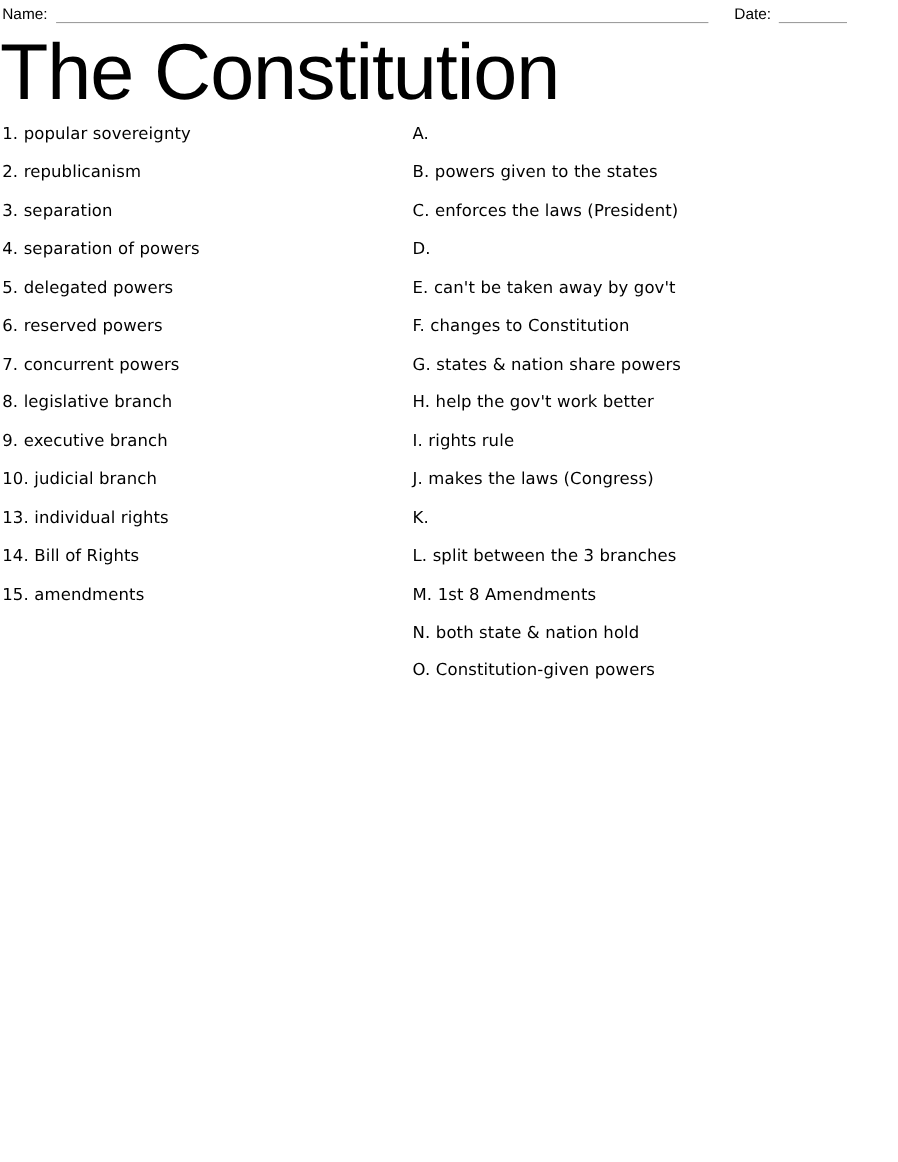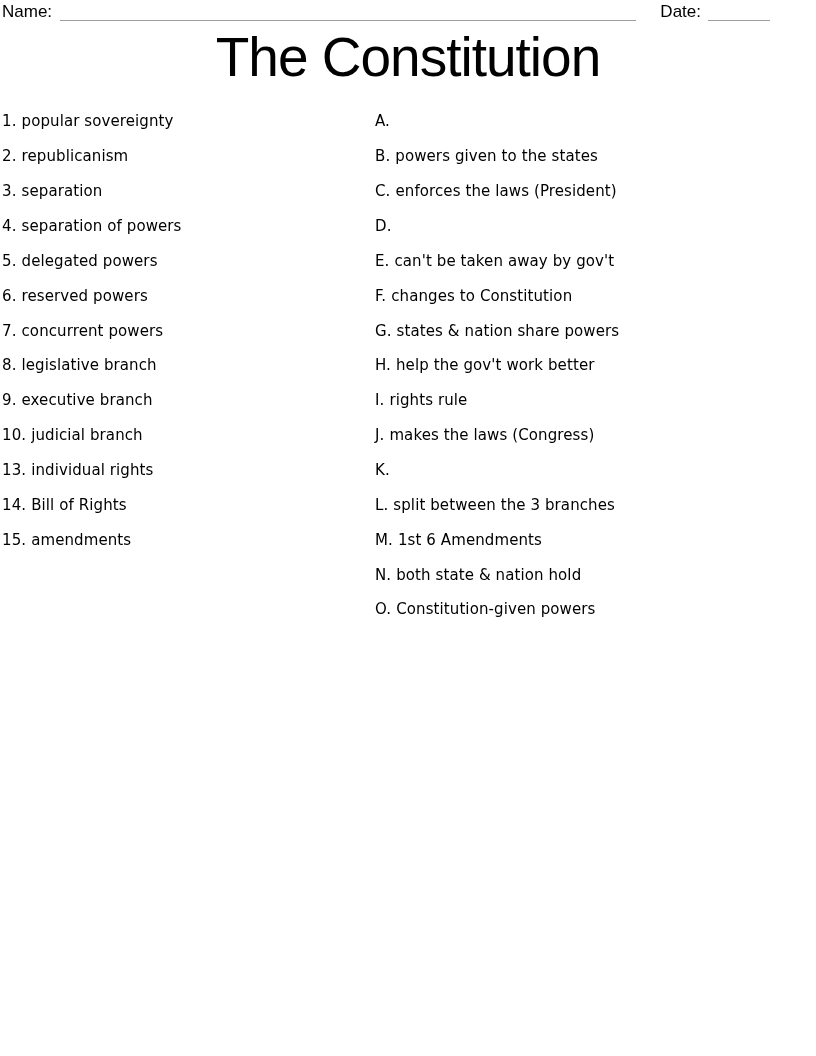--- a/index.html
+++ b/index.html
@@ -16,21 +16,21 @@
     color: #000;
   }
   
   .header {
     display: flex;
     align-items: flex-end;
     margin: 2px 46px 0 2px;
     height: 20px;
   }
   .header .label {
-    font-size: 17px;
+    font-size: 14px;
     line-height: 20px;
     white-space: nowrap;
   }
   .blank-line {
     border-bottom: 1px solid #9e9e9e;
     height: 3px;
     margin-bottom: 1px;
     background-image: repeating-linear-gradient(90deg, transparent 0 8px, #ffffff 8px 9px);
     background-position: bottom;
   }
@@ -39,22 +39,22 @@
     margin-left: 8px;
     margin-right: 24px;
   }
   .date-line {
     width: 62px;
     margin-left: 7px;
   }
   
   .page-title {
     margin: 8px 0 0 0;
-    text-align: center;
-    font-size: 55px;
+    text-align: left;
+    font-size: 72px;
     font-weight: 400;
     letter-spacing: -1px;
     line-height: 1.0;
     font-family: "Liberation Sans", sans-serif;
   }
   
   .column {
     position: absolute;
     top: 104px;
     font-family: "DejaVu Sans", sans-serif;
@@ -179,21 +179,21 @@
     </div>
   <div class="row">
       <span class="marker">K.</span>
     </div>
   <div class="row">
       <span class="marker">L.</span>
       <span>split between the 3 branches</span>
     </div>
   <div class="row">
       <span class="marker">M.</span>
-      <span>1st 6 Amendments</span>
+      <span>1st 8 Amendments</span>
     </div>
   <div class="row">
       <span class="marker">N.</span>
       <span>both state &amp; nation hold</span>
     </div>
   <div class="row">
       <span class="marker">O.</span>
       <span>Constitution-given powers</span>
     </div>
 </div>

